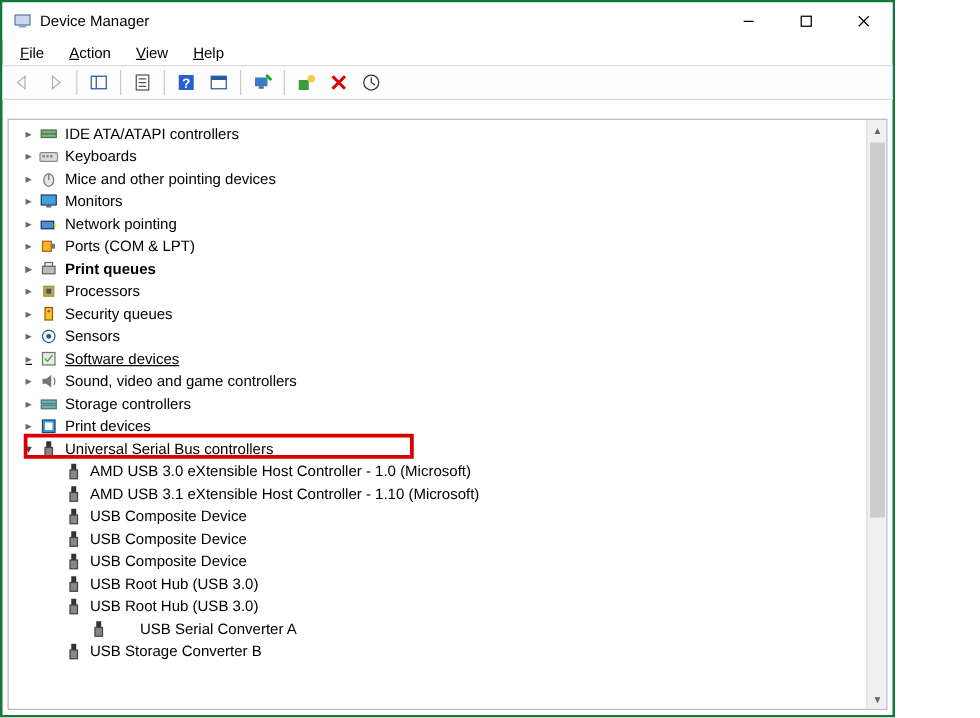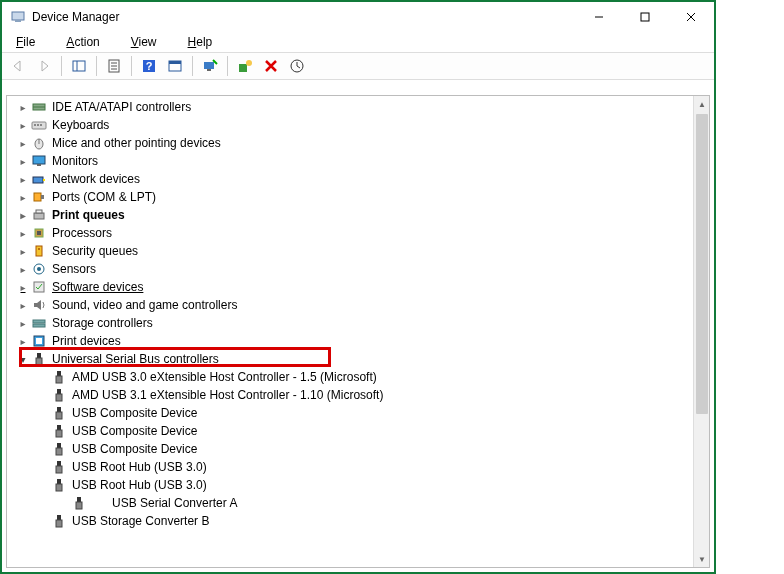--- a/index.html
+++ b/index.html
@@ -38,21 +38,21 @@
     width: 46px; height: 100%;
     display:flex;align-items:center;justify-content:center;
     font-family: "Segoe UI Symbol", sans-serif;
     font-size: 11px;
   }
   .menubar {
     height: 20px;
     display:flex;
     align-items:center;
     padding-left: 8px;
-    gap: 17px;
+    gap: 6px;
   }
   .menu-item {
     padding: 1px 8px 1px 6px;
   }
   .menu-item .ul { text-decoration: underline; }
   .toolbar {
     height: 28px;
     border-top: 1px solid #ddd;
     border-bottom: 1px solid #ddd;
     display:flex;
@@ -299,21 +299,21 @@
             <span class="lbl">Monitors</span>
           </div>
           <div class="node" style="padding-left: 8px;">
             <span class="expander col"></span>
             <span class="dev-icon">
               <svg width="16" height="16">
                 <rect x="2" y="6" width="10" height="6" fill="#4a90d9" stroke="#235"></rect>
                 <rect x="12" y="8" width="2" height="2" fill="#fd0"></rect>
               </svg>
             </span>
-            <span class="lbl">Network devices</span>
+            <span class="lbl">Network pointing</span>
           </div>
           <div class="node" style="padding-left: 8px;">
             <span class="expander col"></span>
             <span class="dev-icon">
               <svg width="16" height="16">
                 <rect x="3" y="4" width="7" height="8" fill="#ffb030" stroke="#a60"></rect>
                 <rect x="10" y="6" width="3" height="4" fill="#777"></rect>
               </svg>
             </span>
             <span class="lbl">Ports (COM &amp; LPT)</span>
@@ -409,21 +409,21 @@
             <span class="lbl">Universal Serial Bus controllers</span>
           </div>
           <div class="node" style="padding-left: 28px;">
             <span class="expander "></span>
             <span class="dev-icon">
               <svg width="16" height="16">
                 <rect x="6" y="2" width="4" height="5" fill="#333"></rect>
                 <rect x="5" y="7" width="6" height="7" fill="#888" stroke="#444"></rect>
               </svg>
             </span>
-            <span class="lbl">AMD USB 3.0 eXtensible Host Controller - 1.5 (Microsoft)</span>
+            <span class="lbl">AMD USB 3.0 eXtensible Host Controller - 1.0 (Microsoft)</span>
           </div>
           <div class="node" style="padding-left: 28px;">
             <span class="expander "></span>
             <span class="dev-icon">
               <svg width="16" height="16">
                 <rect x="6" y="2" width="4" height="5" fill="#333"></rect>
                 <rect x="5" y="7" width="6" height="7" fill="#888" stroke="#444"></rect>
               </svg>
             </span>
             <span class="lbl">AMD USB 3.1 eXtensible Host Controller - 1.10 (Microsoft)</span>

